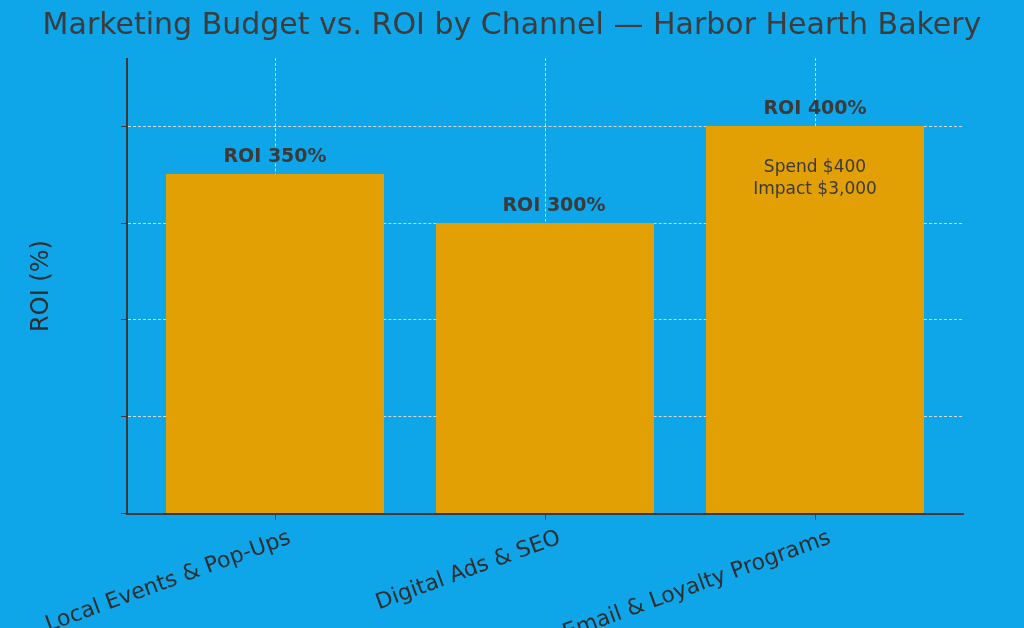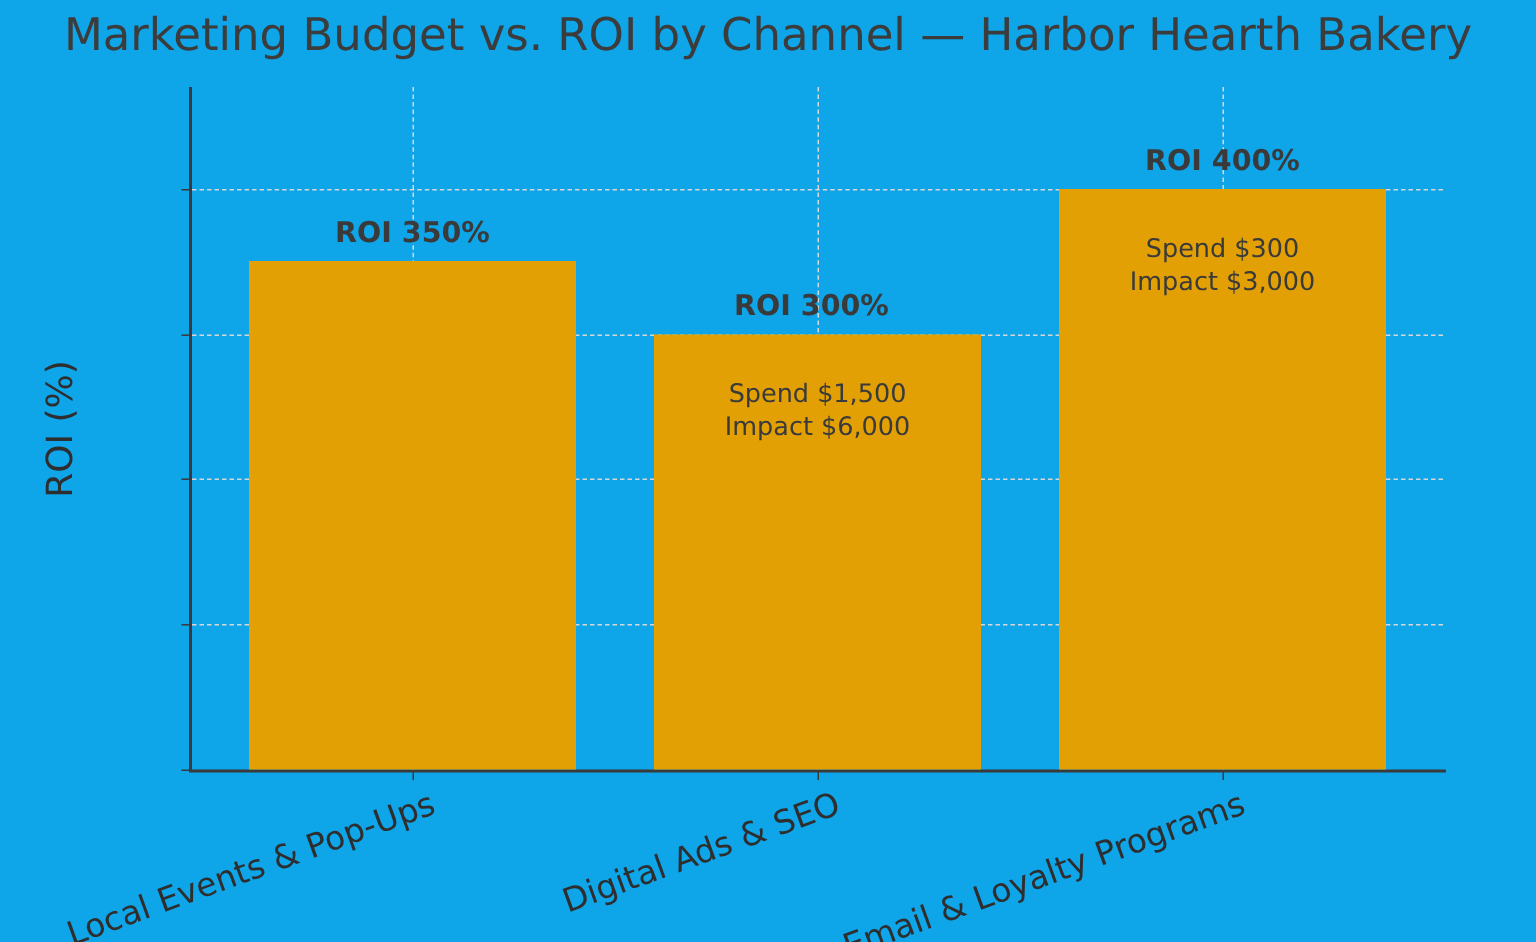--- a/index.html
+++ b/index.html
@@ -166,31 +166,27 @@
 
     <div class="x-tick-mark" style="left:147px;"></div>
     <div class="x-tick-mark" style="left:417px;"></div>
     <div class="x-tick-mark" style="left:687px;"></div>
 
     <div class="bar" style="left:38px; width:218px; height:339px;"></div>
     <div class="bar" style="left:308px; width:218px; height:290px;"></div>
     <div class="bar" style="left:578px; width:218px; height:387px;"></div>
 
     <div class="bar-toplabel" style="left:147px; top:86px;">ROI 350%</div>
-    <div class="bar-toplabel" style="left:413px; top:135px;">ROI 300%</div>
+    <div class="bar-toplabel" style="left:426px; top:135px;">ROI 300%</div>
     <div class="bar-toplabel" style="left:687px; top:38px;">ROI 400%</div>
 
 
-    <div class="bar-inner" style="left:417px; top:195px;">
-      <div>Spend $1,500</div>
-      <div>Impact $6,000</div>
-    </div>
 
     <div class="bar-inner" style="left:687px; top:98px;">
-      <div>Spend $300</div>
+      <div>Spend $400</div>
       <div>Impact $3,000</div>
     </div>
   </div>
 
   <div class="x-tick-label" style="left:-10px; top:524px; width:295px;">Local Events &amp; Pop-Ups</div>
   <div class="x-tick-label" style="left:290px; top:524px; width:265px;">Digital Ads &amp; SEO</div>
   <div class="x-tick-label" style="left:510px; top:524px; width:315px;">Email &amp; Loyalty Programs</div>
 
 </div>
 

